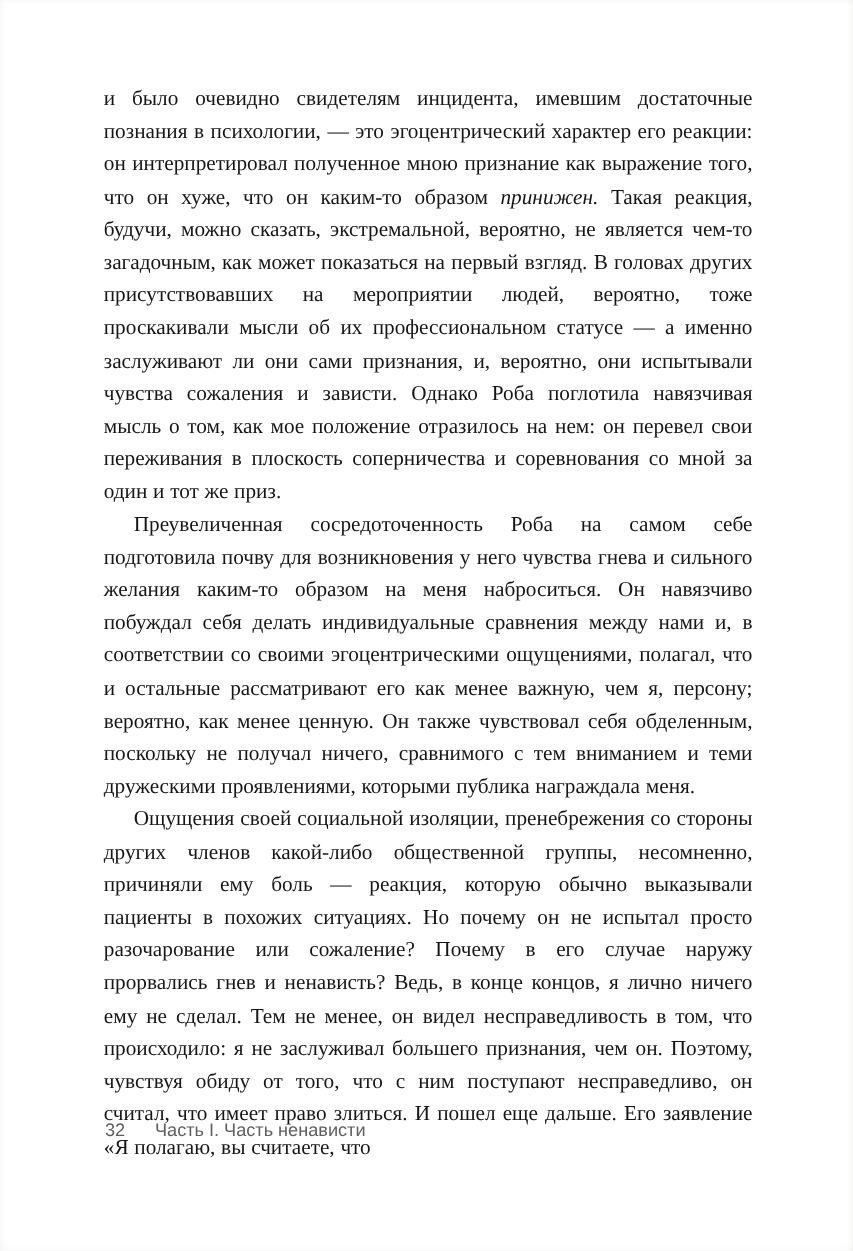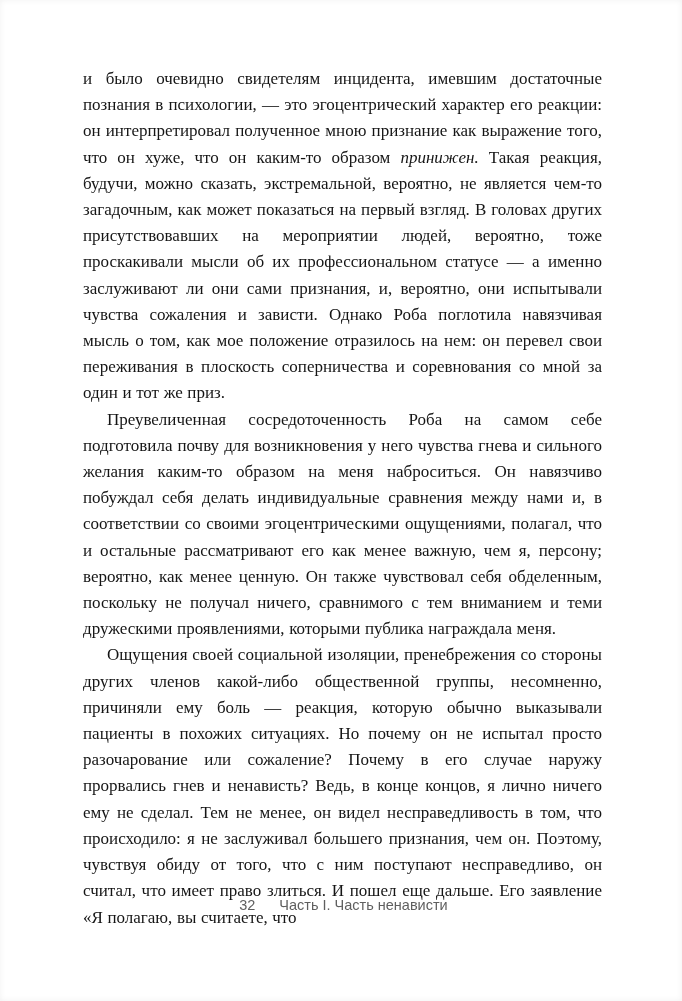--- a/index.html
+++ b/index.html
@@ -48,21 +48,20 @@
     position: absolute;
     left: 84px;
     top: 897px;
     width: 519px;
     display: flex;
     align-items: baseline;
     gap: 18px;
     font-family: "Liberation Sans", sans-serif;
     font-size: 14.5px;
     color: #5f5f5f;
-    justify-content: center;
   }
   .page-number {
     min-width: 22px;
   }
 </style>
 </head>
 <body>
 
 <main class="page">
 

